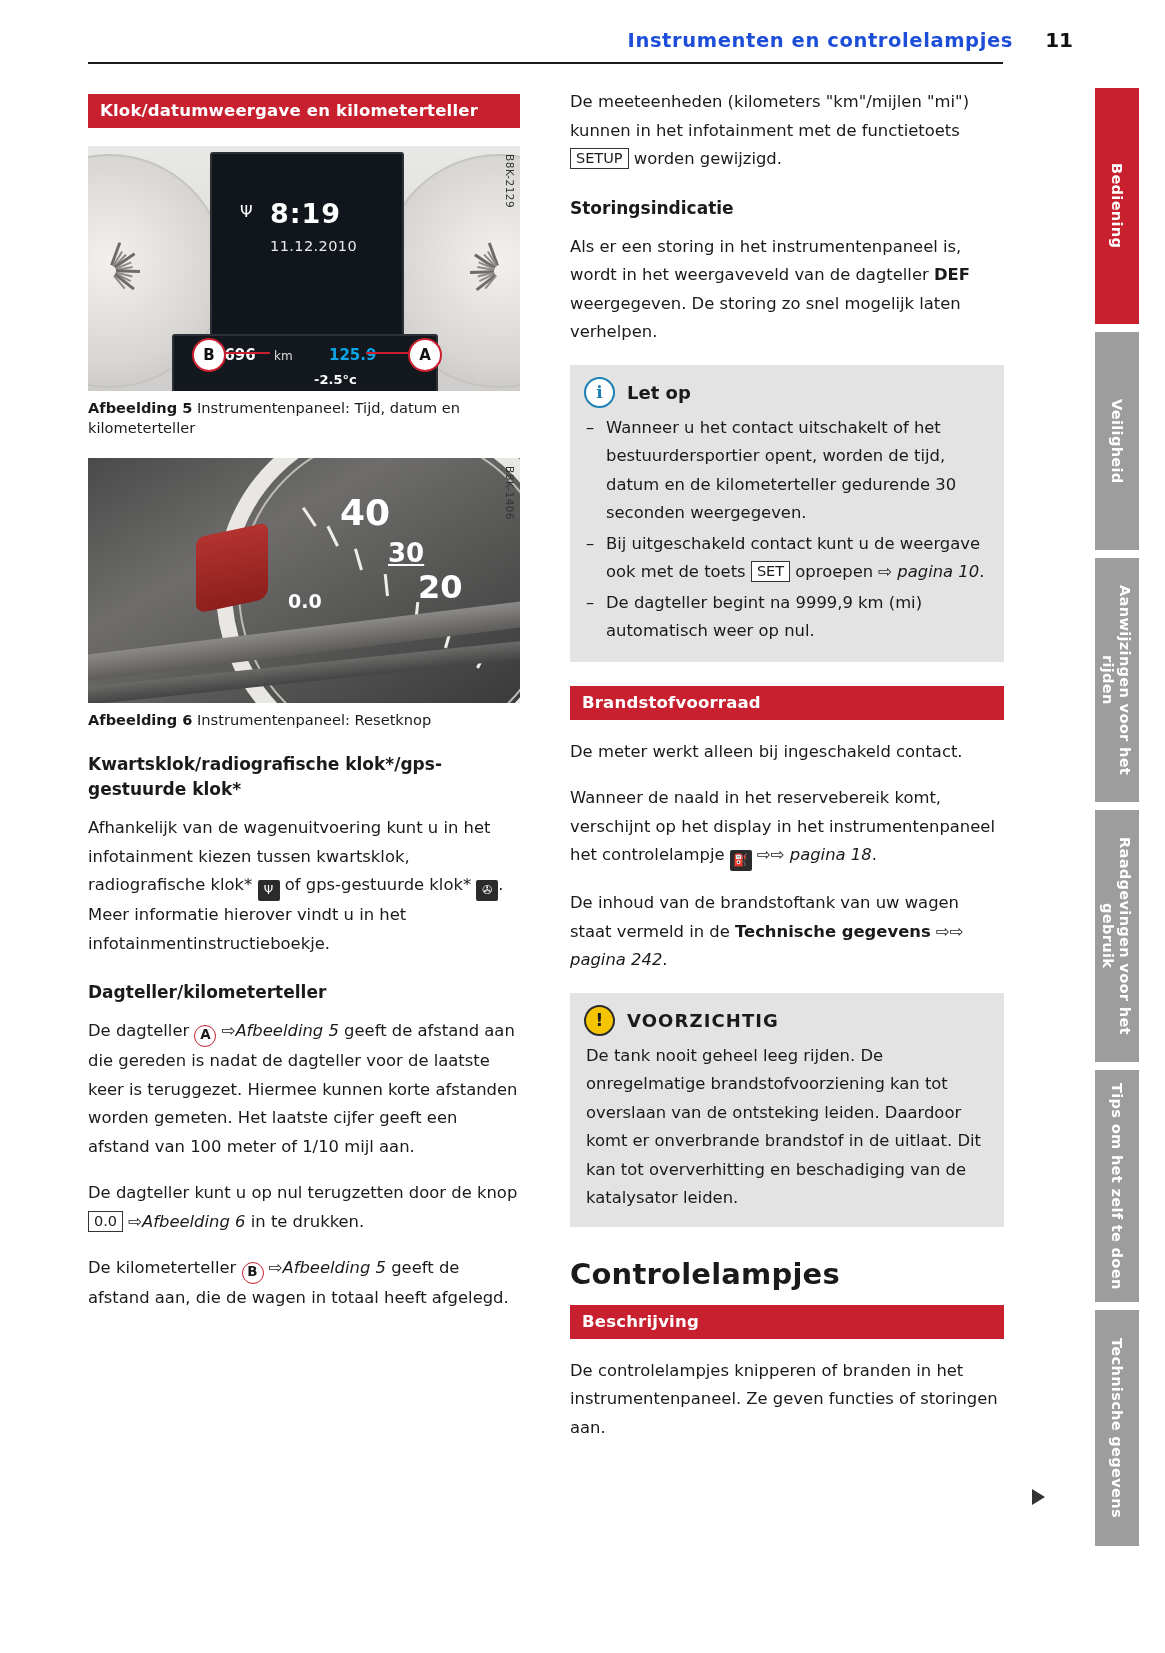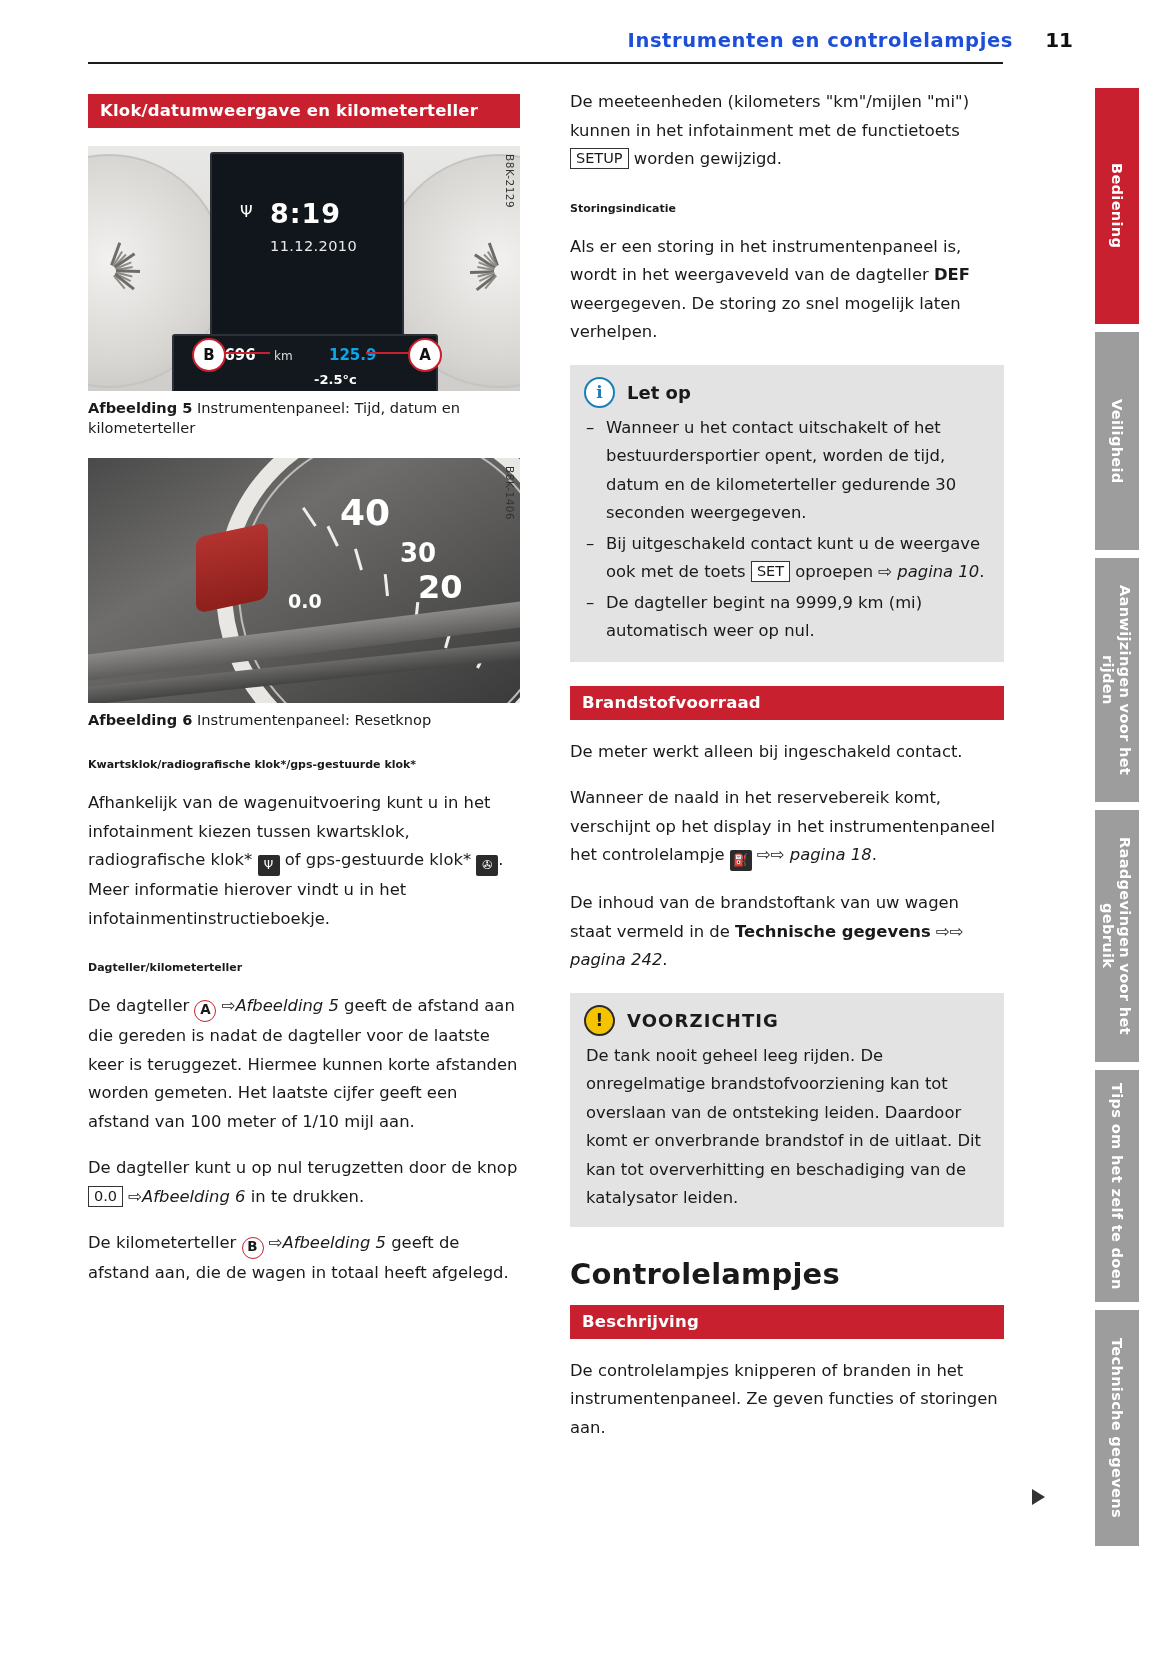--- a/index.html
+++ b/index.html
@@ -79,21 +79,21 @@
     background: #c8202f;
     color: #fff;
     font-size: 16.5px;
     font-weight: bold;
     padding: 7px 12px 8px 12px;
     margin: 6px 0 18px 0;
     letter-spacing: 0.2px;
   }
 
   h3.sub {
-    font-size: 11px;
+    font-size: 17px;
     font-weight: bold;
     margin: 22px 0 12px 0;
     line-height: 25px;
   }
   h2.chapter {
     font-size: 29px;
     font-weight: bold;
     letter-spacing: 0.2px;
     margin: 30px 0 14px 0;
   }
@@ -281,21 +281,21 @@
     border-radius: 50%;
     border: 2px solid #bdbbb8;
     box-sizing: border-box;
   }
   .knob-num {
     position: absolute;
     color: #fff;
     font-weight: bold;
   }
   .kn40 { left: 252px; top: 34px; font-size: 36px; }
-  .kn30 { left: 312px; top: 80px; font-size: 26px; }
+  .kn30 { left: 300px; top: 80px; font-size: 26px; text-decoration: underline; }
   .kn20 { left: 330px; top: 110px; font-size: 32px; }
   .kn10 { left: 370px; top: 148px; font-size: 22px; }
   .knob-btn {
     position: absolute;
     left: 108px;
     top: 72px;
     width: 72px;
     height: 76px;
     background: linear-gradient(180deg,#b3332f 0%, #8d1f1c 100%);
     border-radius: 8px 8px 10px 10px;

